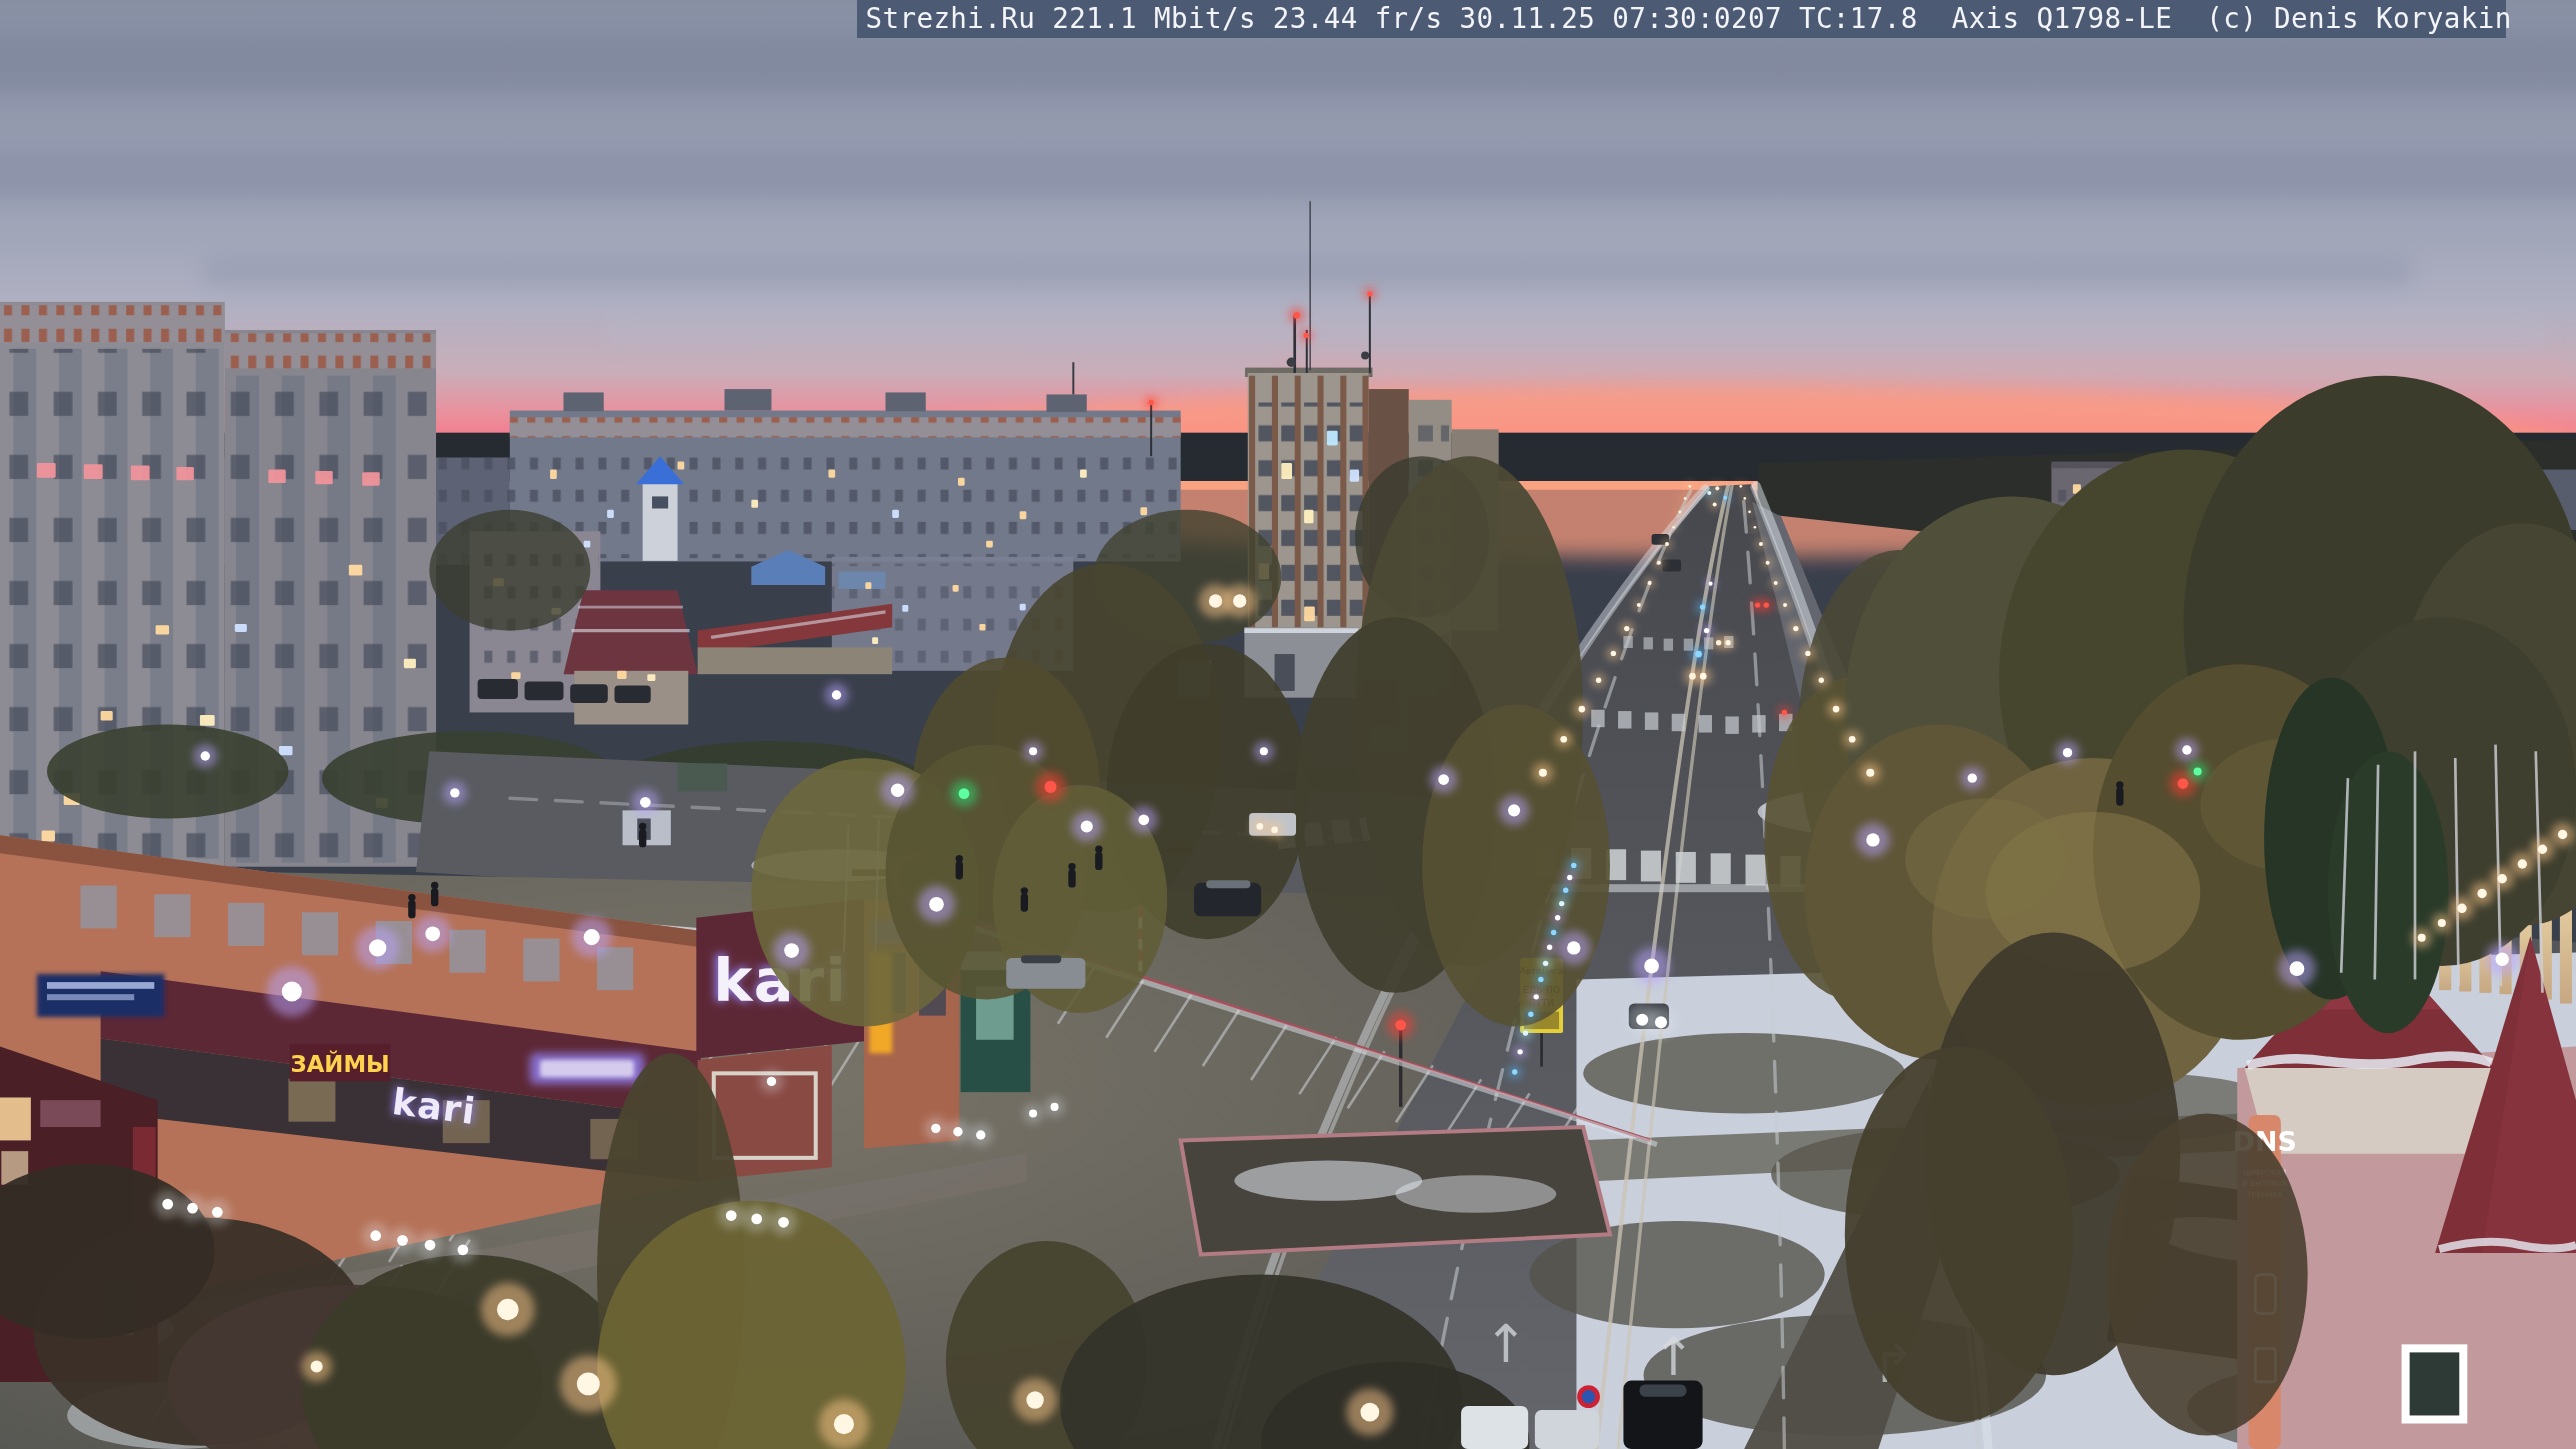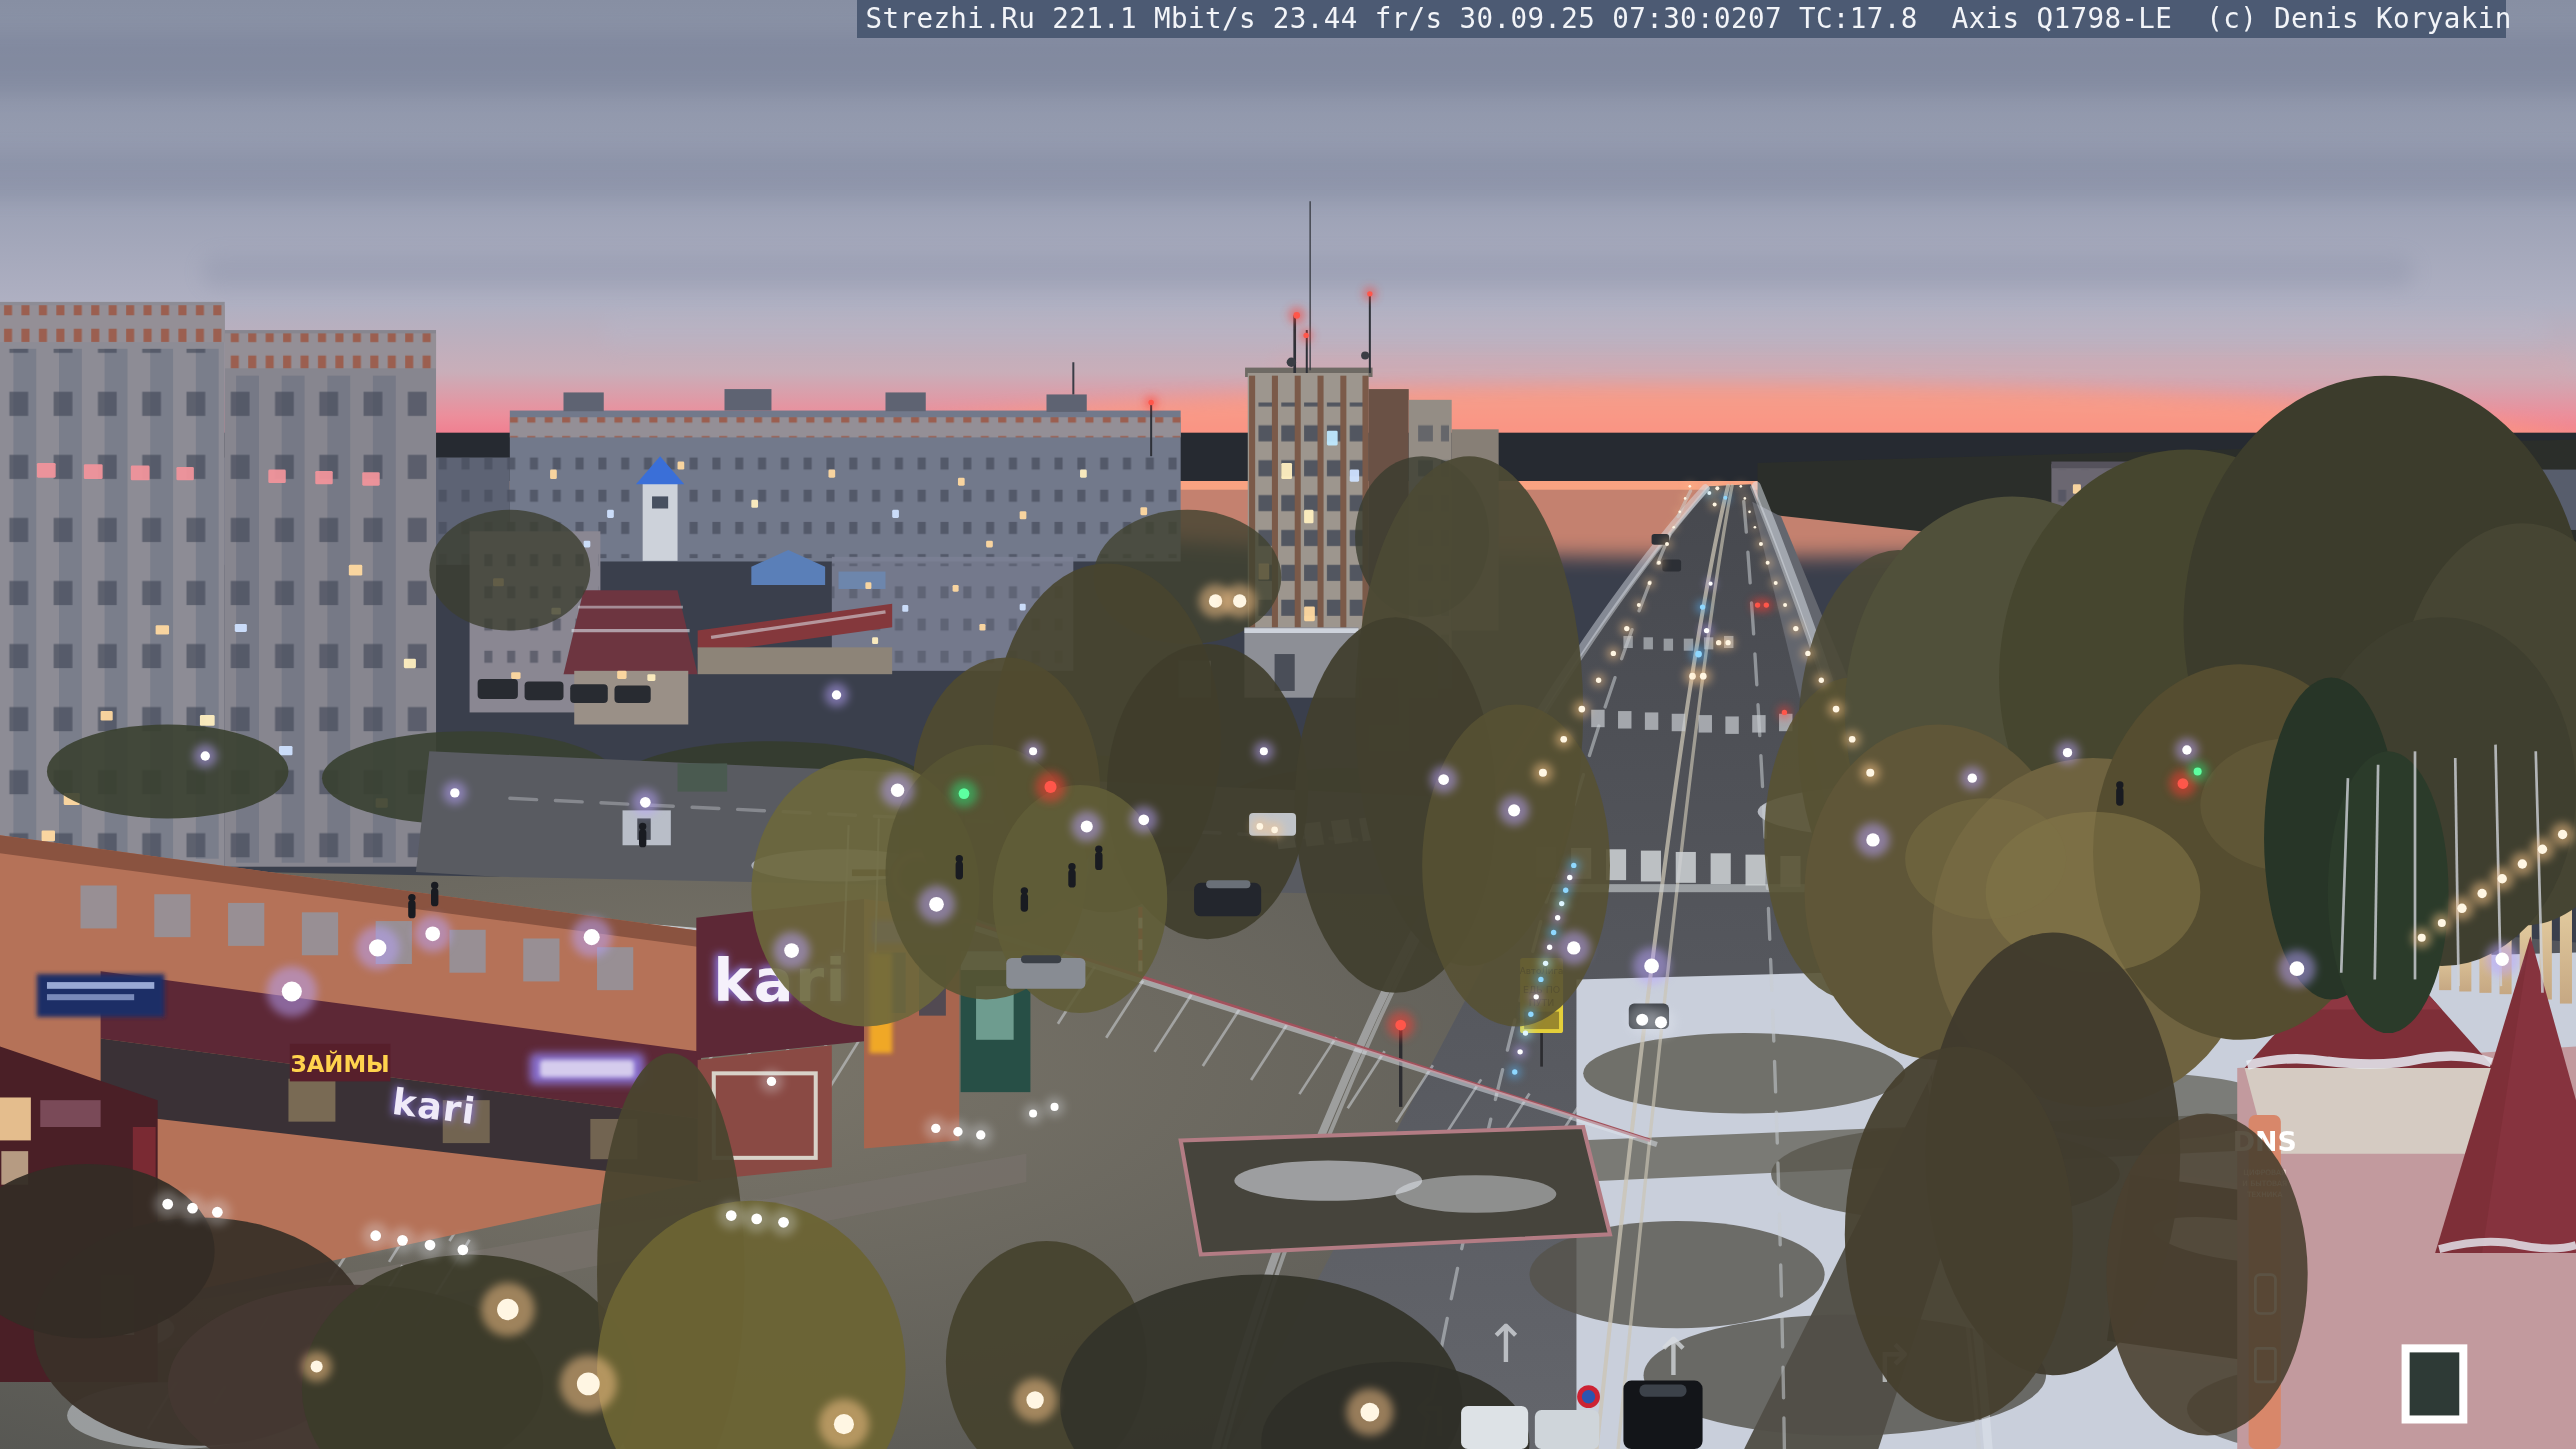--- a/index.html
+++ b/index.html
@@ -934,16 +934,16 @@
         <circle cx="2544" cy="940" r="10" fill="#B9A4FF" opacity="0.5" filter="url(#b6)"></circle>
         <circle cx="2544" cy="940" r="4" fill="#FFFFFF"></circle>
         <circle cx="2538" cy="905" r="10" fill="#58B7FF" opacity="0.5" filter="url(#b6)"></circle>
         <circle cx="2538" cy="905" r="4" fill="#8FD8FF"></circle>
         <circle cx="2550" cy="870" r="7.5" fill="#B9A4FF" opacity="0.5" filter="url(#b6)"></circle>
         <circle cx="2550" cy="870" r="3" fill="#FFFFFF"></circle>
       </g>
 </svg>
 
 <div class="caption">
-  <span>Strezhi.Ru 221.1 Mbit/s 23.44 fr/s 30.09.25 07:30:0207 TC:17.8  Axis Q1798-LE  (c) Denis Koryakin</span>
+  <span>Strezhi.Ru 221.1 Mbit/s 23.44 fr/s 30.11.25 07:30:0207 TC:17.8  Axis Q1798-LE  (c) Denis Koryakin</span>
 </div>
 </div>
 
 
 </body></html>

